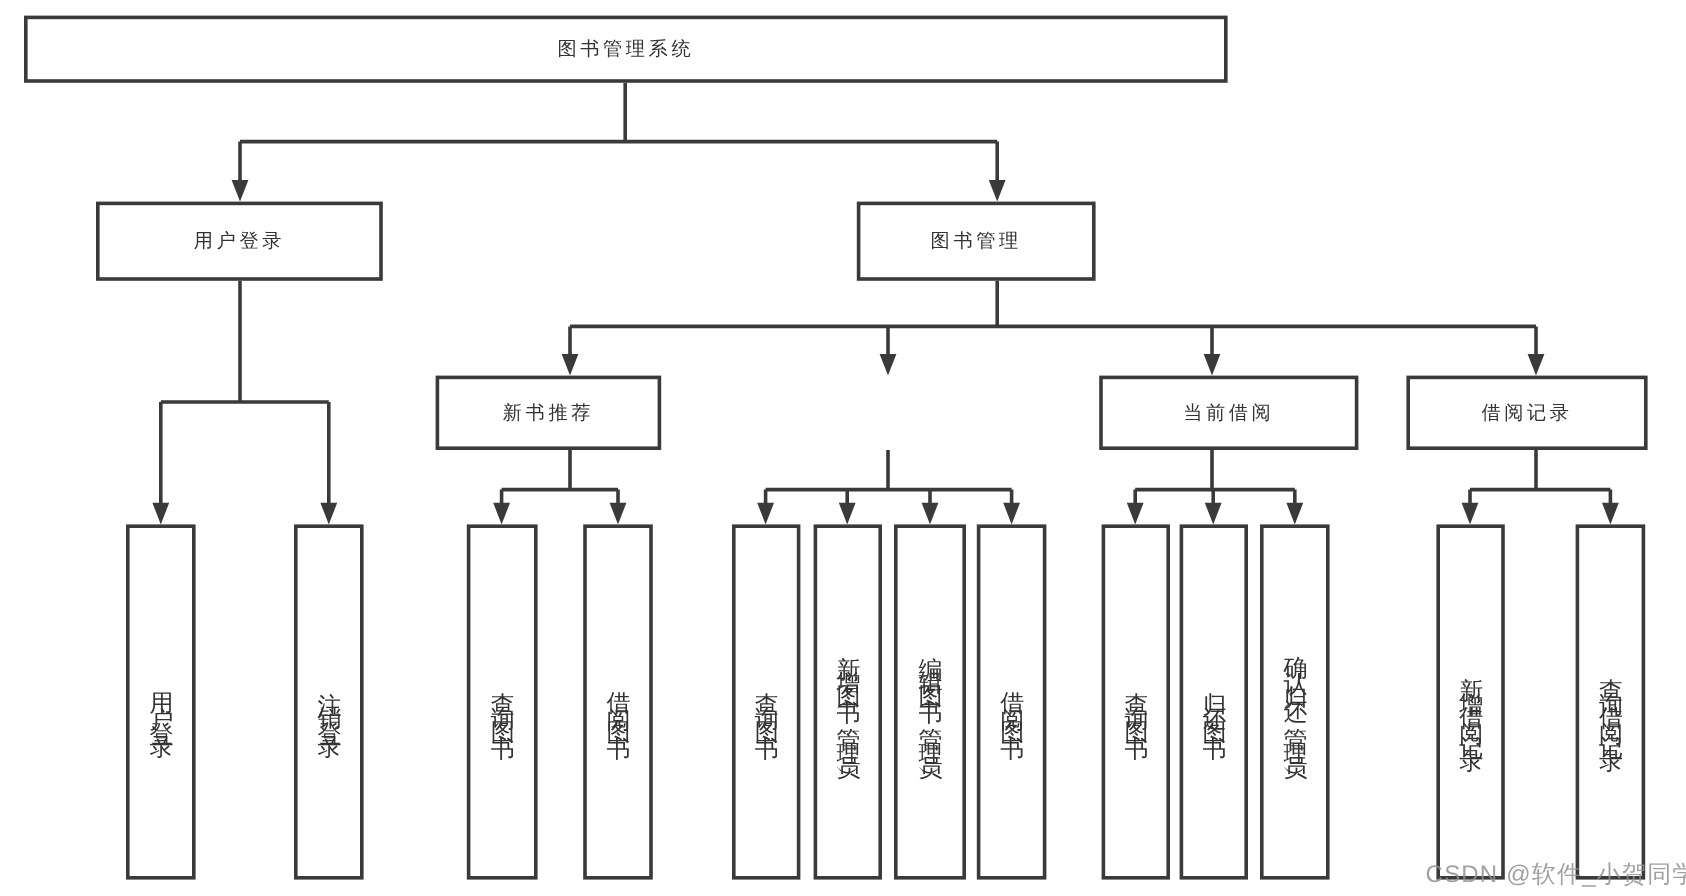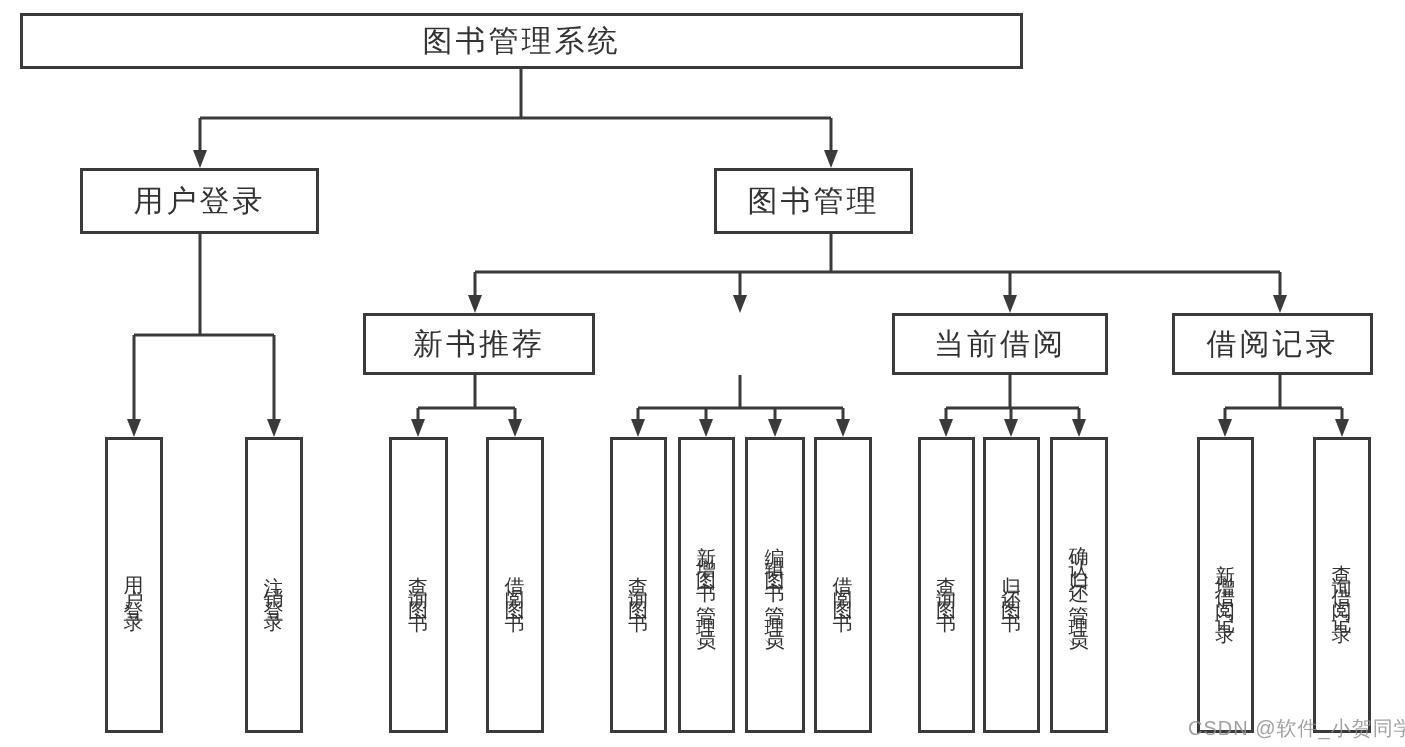--- a/index.html
+++ b/index.html
@@ -11,39 +11,39 @@
     overflow:hidden;
   }
   .connectors{position:absolute;left:0;top:0;width:1405px;height:747px;}
   .node{
     position:absolute;
     box-sizing:border-box;
     border:3px solid #3a3a3a;
     background:#ffffff;
     display:flex;align-items:center;justify-content:center;
     color:#333333;
-    font-size:30px;
+    font-size:16px;
     letter-spacing:3px;
     white-space:nowrap;
     z-index:2;
   }
   .leaf{
     writing-mode:vertical-rl;
     font-size:20px;
     letter-spacing:12px;
     line-height:1;
     white-space:normal;
   }
   
   .n-root      {left:20px;  top:13px;  width:1003px;height:56px;}
   .n-user      {left:80px;  top:168px; width:239px; height:66px;}
   .n-bookmgmt  {left:714px; top:168px; width:199px; height:66px;}
-  .n-recommend {left:363px; top:313px; width:232px; height:62px;}
+  .n-recommend {left:363px; top:313px; width:188px; height:62px;}
   .n-borrow    {left:632px; top:313px; width:216px; height:62px;}
-  .n-current   {left:892px; top:313px; width:216px; height:62px;}
+  .n-current   {left:916px; top:313px; width:216px; height:62px;}
   .n-record    {left:1172px;top:313px; width:201px; height:62px;}
 
   .l-u0{left:105px; top:437px;width:58px;height:296px;}
   .l-u1{left:245px; top:437px;width:58px;height:296px;}
   .l-n0{left:389px; top:437px;width:59px;height:296px;}
   .l-n1{left:486px; top:437px;width:58px;height:296px;}
   .l-b0{left:610px; top:437px;width:57px;height:296px;}
   .l-b1{left:678px; top:437px;width:57px;height:296px;}
   .l-b2{left:745px; top:437px;width:60px;height:296px;}
   .l-b3{left:814px; top:437px;width:58px;height:296px;}

